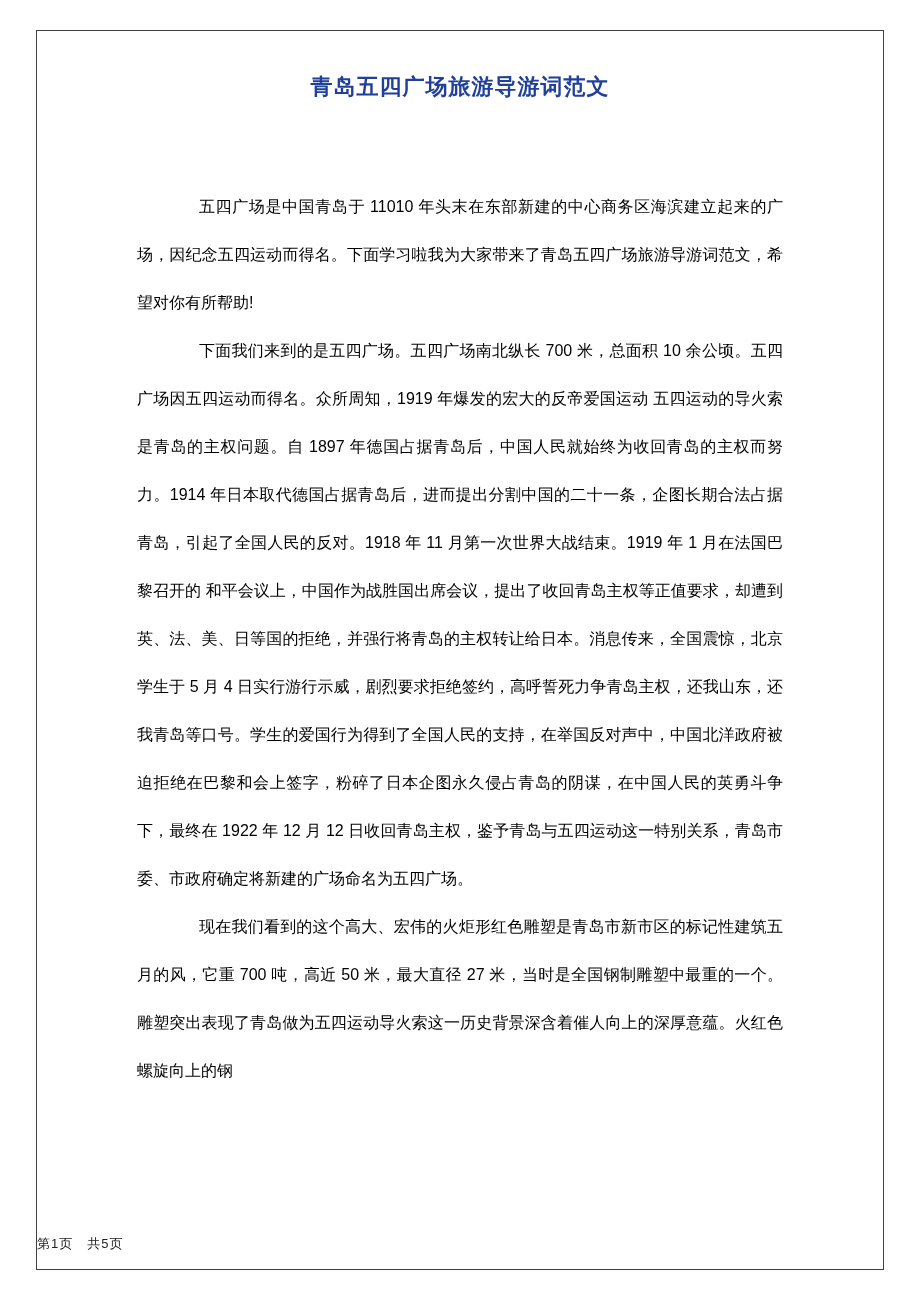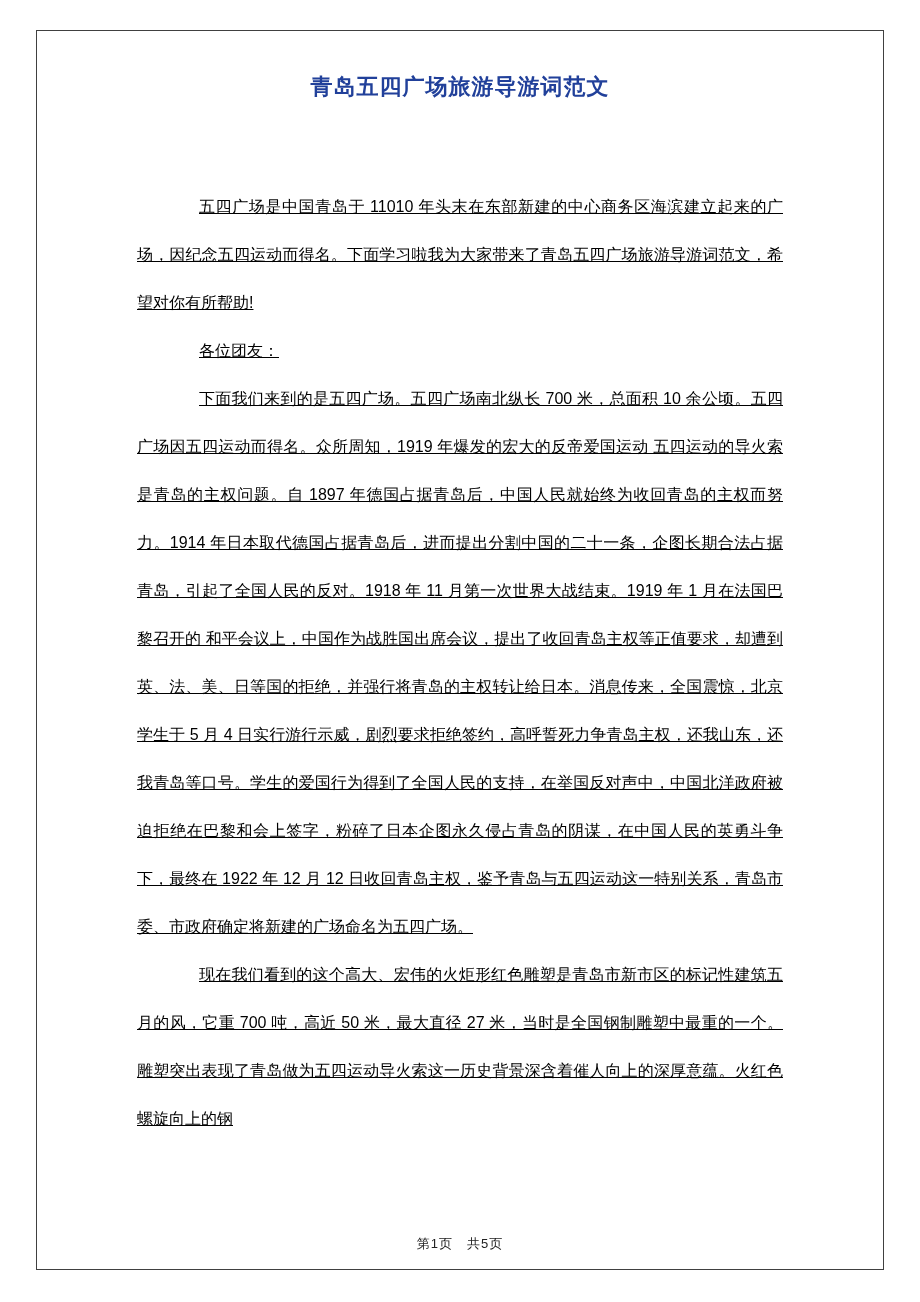--- a/index.html
+++ b/index.html
@@ -35,46 +35,44 @@
     letter-spacing: 1px;
     color: #21409A;
   }
   p.body-para {
     font-size: 16px;
     line-height: 48px;
     text-align: justify;
     text-indent: 62px;
     color: #000000;
     word-break: break-all;
-    text-decoration: underline;
   }
   p.first-para { margin-top: 84px; }
   p.gap-above  { margin-top: 48px; }
   .page-footer {
     position: absolute;
     left: 0;
     right: 0;
     bottom: 16px;
-    text-align: center;
+    text-align: left;
     font-size: 13px;
     color: #222222;
     letter-spacing: 1px;
   }
 </style>
 </head>
 <body>
 
 <div class="sheet">
   <div class="content">
     <h1 class="doc-title" style="color: rgb(33, 64, 154);">青岛五四广场旅游导游词范文</h1>
 
     <p class="body-para first-para">五四广场是中国青岛于 11010 年头末在东部新建的中心商务区海滨建立起来的广场，因纪念五四运动而得名。下面学习啦我为大家带来了青岛五四广场旅游导游词范文，希望对你有所帮助!</p>
 
 
-    <p class="body-para">各位团友：</p>
 
     <p class="body-para">下面我们来到的是五四广场。五四广场南北纵长 700 米，总面积 10 余公顷。五四广场因五四运动而得名。众所周知，1919 年爆发的宏大的反帝爱国运动 五四运动的导火索是青岛的主权问题。自 1897 年德国占据青岛后，中国人民就始终为收回青岛的主权而努力。1914 年日本取代德国占据青岛后，进而提出分割中国的二十一条，企图长期合法占据青岛，引起了全国人民的反对。1918 年 11 月第一次世界大战结束。1919 年 1 月在法国巴黎召开的 和平会议上，中国作为战胜国出席会议，提出了收回青岛主权等正值要求，却遭到英、法、美、日等国的拒绝，并强行将青岛的主权转让给日本。消息传来，全国震惊，北京学生于 5 月 4 日实行游行示威，剧烈要求拒绝签约，高呼誓死力争青岛主权，还我山东，还我青岛等口号。学生的爱国行为得到了全国人民的支持，在举国反对声中，中国北洋政府被迫拒绝在巴黎和会上签字，粉碎了日本企图永久侵占青岛的阴谋，在中国人民的英勇斗争下，最终在 1922 年 12 月 12 日收回青岛主权，鉴予青岛与五四运动这一特别关系，青岛市委、市政府确定将新建的广场命名为五四广场。</p>
 
     <p class="body-para">现在我们看到的这个高大、宏伟的火炬形红色雕塑是青岛市新市区的标记性建筑五月的风，它重 700 吨，高近 50 米，最大直径 27 米，当时是全国钢制雕塑中最重的一个。雕塑突出表现了青岛做为五四运动导火索这一历史背景深含着催人向上的深厚意蕴。火红色螺旋向上的钢</p>
   </div>
 
   <div class="page-footer">第1页　共5页</div>
 </div>
 
 </body></html>

